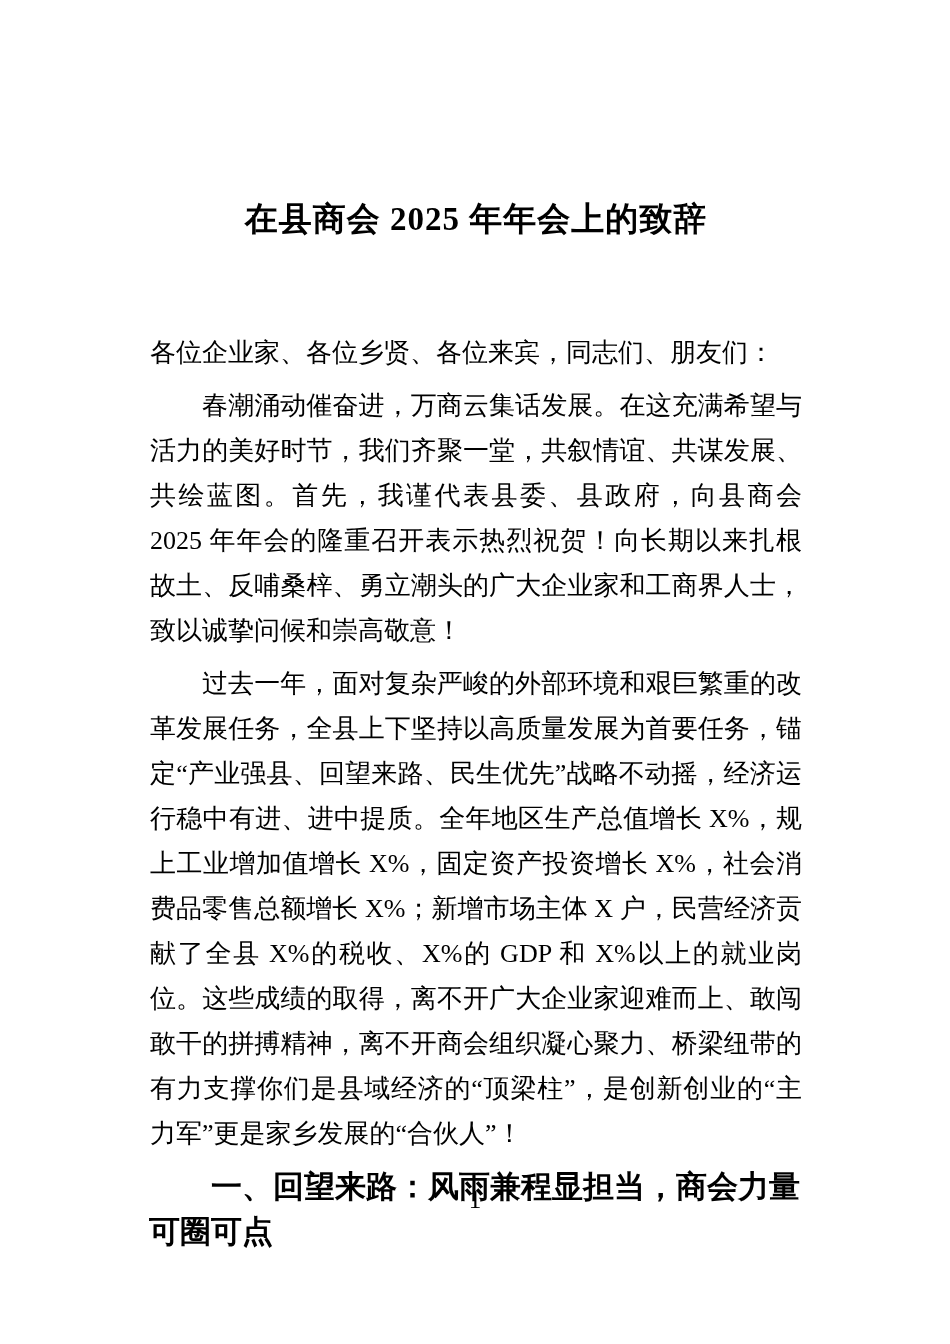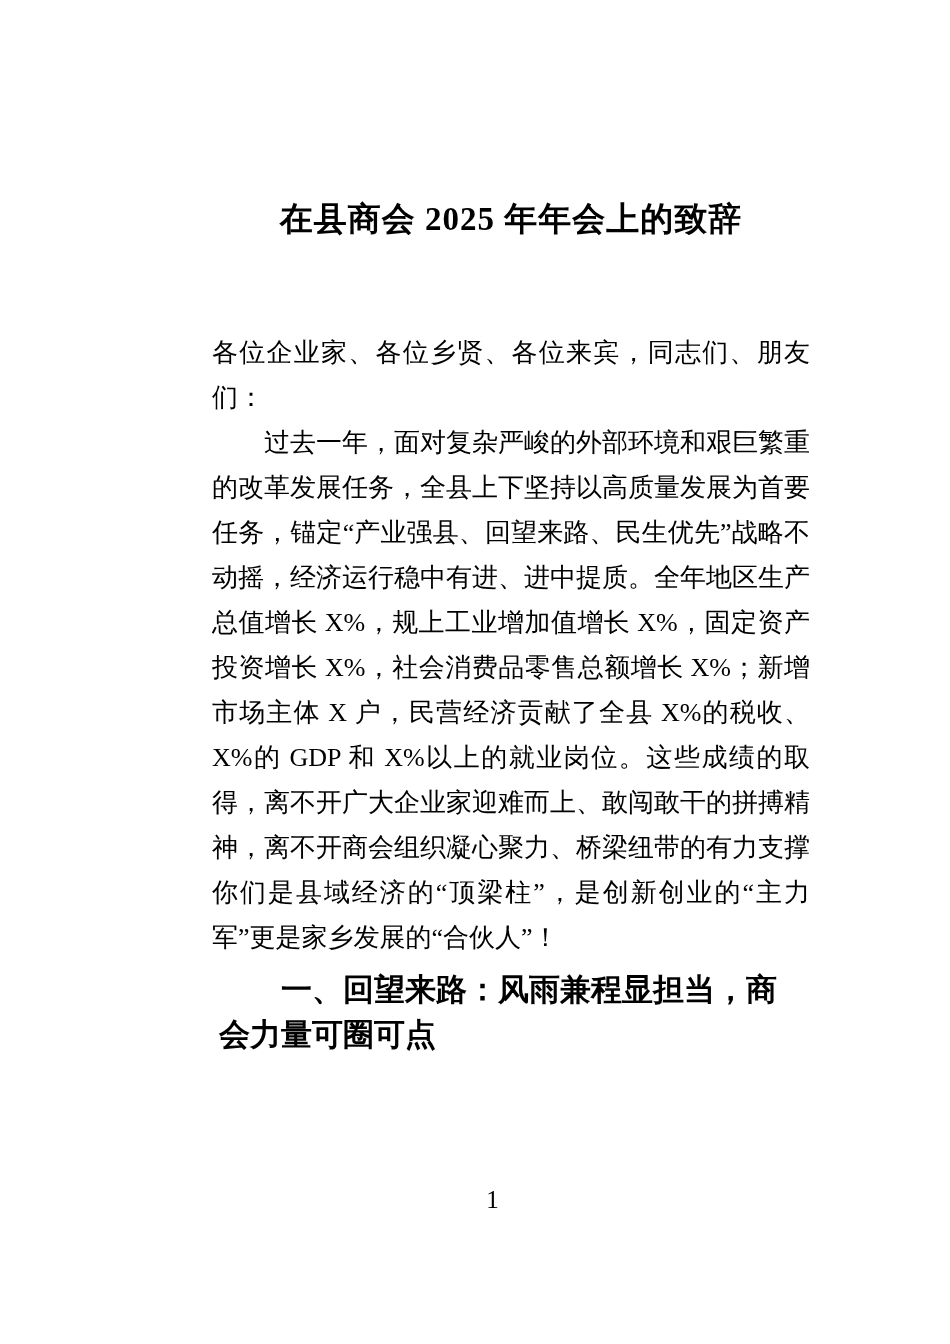--- a/index.html
+++ b/index.html
@@ -1,15 +1,15 @@
 <!DOCTYPE html>
 <html><head>
   <meta charset="utf-8">
   <style>
-    * { box-sizing: border-box; padding-left: 35px; }
+    * { box-sizing: border-box; }
     html, body { margin: 0; padding: 0; background: #ffffff; }
     .page {
       position: relative;
       width: 950px;
       height: 1344px;
       background: #ffffff;
       color: #000000;
       font-family: "Liberation Serif", "DejaVu Serif", serif;
       overflow: hidden;
     }
@@ -21,21 +21,21 @@
     }
     .doc-title {
       margin: 0 0 88px 0;
       font-size: 33px;
       font-weight: bold;
       line-height: 45px;
       text-align: center;
       letter-spacing: 1px;
     }
     p.doc-line {
-      margin: 0;
+      margin: 8px;
       font-size: 26px;
       line-height: 45px;
       text-align: justify;
       text-justify: inter-ideograph;
     }
     p.indent { text-indent: 2em; }
     p.section-heading {
       margin: 7px;
       font-family: Liberation Serif, serif;
       font-weight: bold;
@@ -55,20 +55,21 @@
   </style>
 </head>
 <body>
 
 <div class="page">
   <div class="content">
     <h1 class="doc-title">在县商会 2025 年年会上的致辞</h1>
 
     <p class="doc-line">各位企业家、各位乡贤、各位来宾，同志们、朋友们：</p>
 
+    <p class="doc-line indent">春潮涌动催奋进，万商云集话发展。在这充满希望与活力的美好时节，我们齐聚一堂，共叙情谊、共谋发展、共绘蓝图。首先，我谨代表县委、县政府，向县商会 2025 年年会的隆重召开表示热烈祝贺！向长期以来扎根故土、反哺桑梓、勇立潮头的广大企业家和工商界人士，致以诚挚问候和崇高敬意！</p>
 
     <p class="doc-line indent">过去一年，面对复杂严峻的外部环境和艰巨繁重的改革发展任务，全县上下坚持以高质量发展为首要任务，锚定“产业强县、回望来路、民生优先”战略不动摇，经济运行稳中有进、进中提质。全年地区生产总值增长 X%，规上工业增加值增长 X%，固定资产投资增长 X%，社会消费品零售总额增长 X%；新增市场主体 X 户，民营经济贡献了全县 X%的税收、X%的 GDP 和 X%以上的就业岗位。这些成绩的取得，离不开广大企业家迎难而上、敢闯敢干的拼搏精神，离不开商会组织凝心聚力、桥梁纽带的有力支撑你们是县域经济的“顶梁柱”，是创新创业的“主力军”更是家乡发展的“合伙人”！</p>
 
     <p class="section-heading">一、回望来路：风雨兼程显担当，商会力量可圈可点</p>
   </div>
 
   <div class="page-number">1</div>
 </div>
 
 </body></html>

